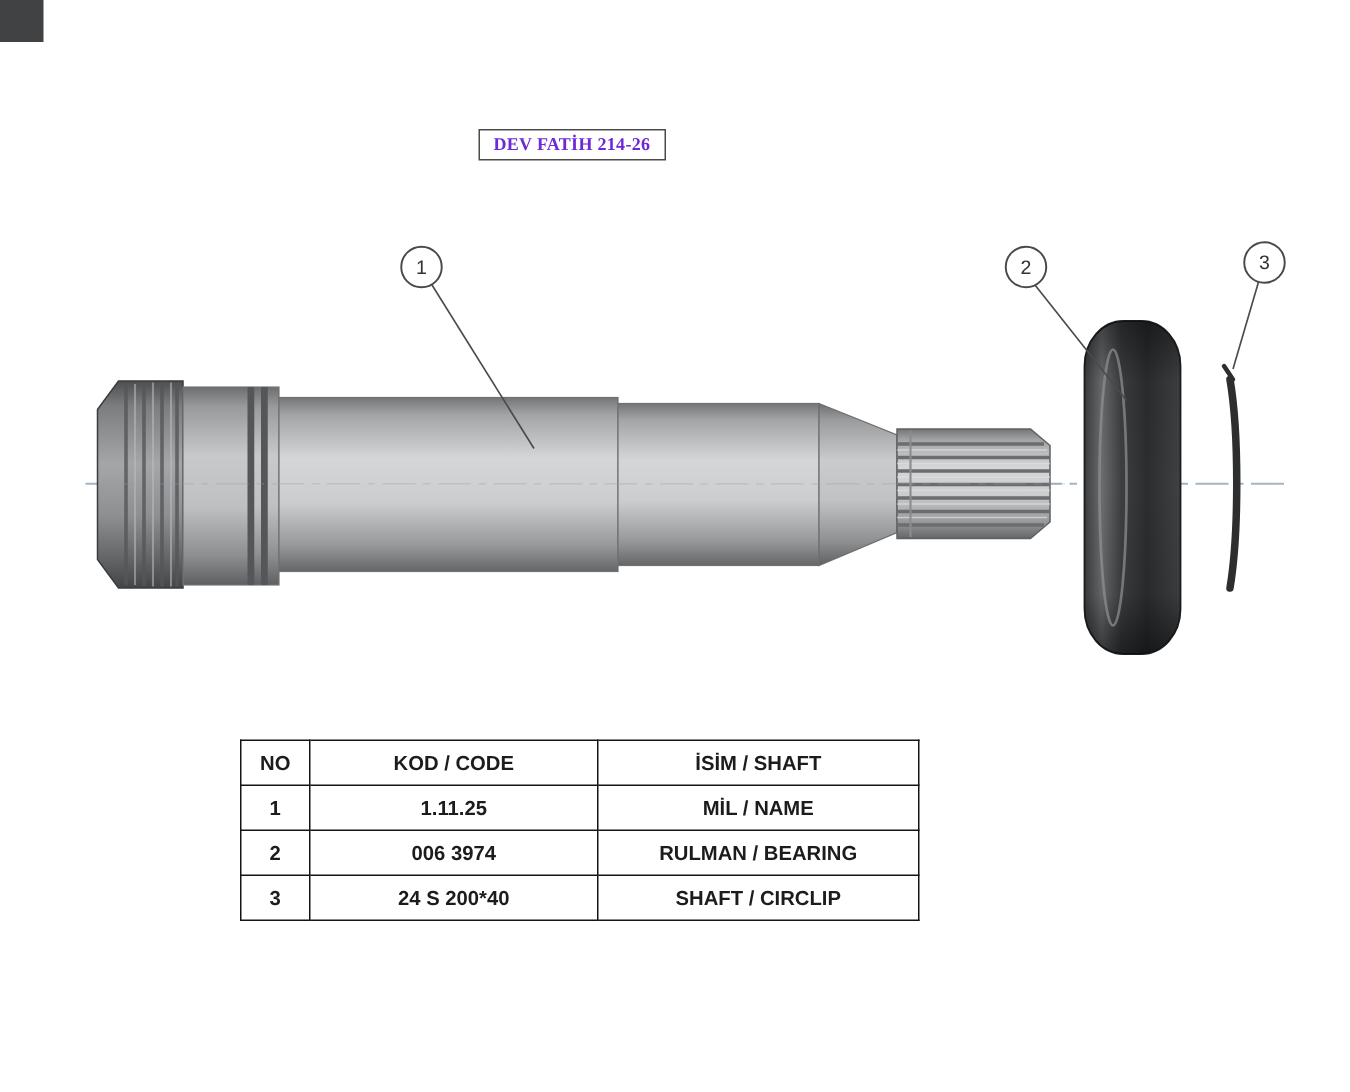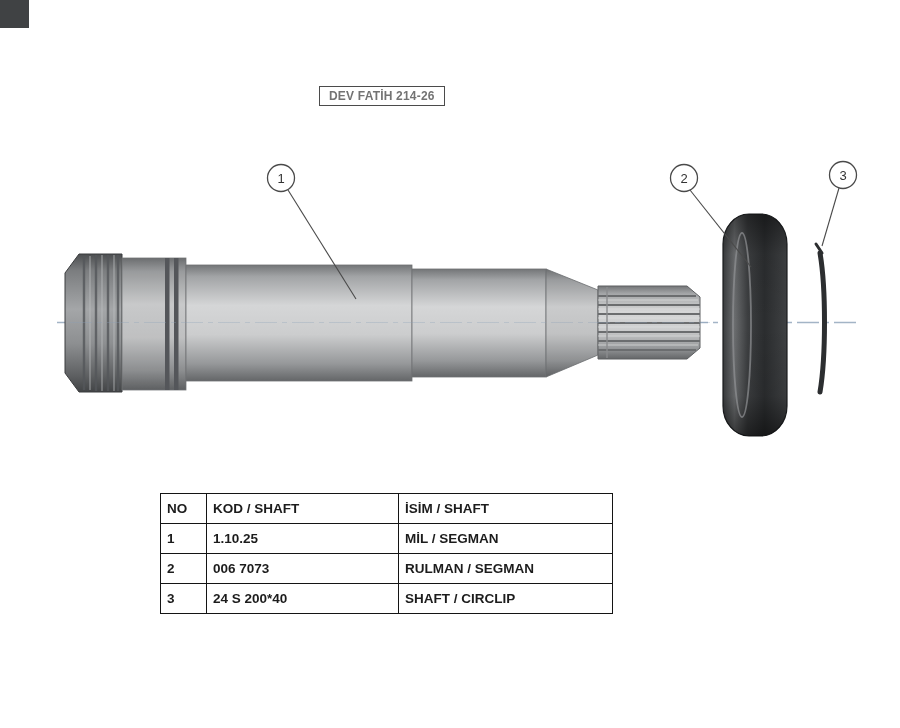--- a/index.html
+++ b/index.html
@@ -2,30 +2,30 @@
 <html><head>
 <meta charset="utf-8">
 <style>
   html,body{margin:0;padding:0;}
   body{width:900px;height:728px;background:#ffffff;font-family:"Liberation Sans",sans-serif;}
   .sheet{position:relative;width:900px;height:728px;background:#ffffff;overflow:hidden;}
   .corner-artifact{position:absolute;left:0;top:0;width:29px;height:28px;background:#404244;}
   .title-box{
     position:absolute;left:319px;top:86px;
     border:1.5px solid #4b4b4b;padding:2px 9px;
-    font-size:12px;font-weight:bold;color:#737373;letter-spacing:.2px;white-space:nowrap;
+    font-size:12px;font-weight:bold;color:#6d28d9;letter-spacing:.2px;white-space:nowrap;font-family:Liberation Serif, serif;
   }
   .drawing-svg{position:absolute;left:0;top:0;}
   .parts-table{
     position:absolute;left:160px;top:493px;
     border-collapse:collapse;table-layout:fixed;
     font-size:13.5px;font-weight:bold;color:#1c1c1c;
   }
   .parts-table th,.parts-table td{
-    border:1.5px solid #141414;text-align:left;vertical-align:middle;
+    border:1.5px solid #141414;text-align:center;vertical-align:middle;
     height:29px;padding:0 6px;white-space:nowrap;
   }
   .col-no{width:46px;}
   .col-code{width:192px;}
   .col-name{width:214px;}
 </style>
 </head>
 <body>
 
 <div class="sheet">
@@ -127,34 +127,34 @@
 
   <table class="parts-table">
     <colgroup>
       <col class="col-no">
         <col class="col-code">
         <col class="col-name">
     </colgroup>
     <thead>
       <tr>
         <th>NO</th>
-        <th>KOD / SHAFT</th>
+        <th>KOD / CODE</th>
         <th>İSİM / SHAFT</th>
       </tr>
     </thead>
     <tbody>
       <tr>
         <td>1</td>
-        <td>1.10.25</td>
-        <td>MİL / SEGMAN</td>
+        <td>1.11.25</td>
+        <td>MİL / NAME</td>
       </tr>
       <tr>
         <td>2</td>
-        <td>006 7073</td>
-        <td>RULMAN / SEGMAN</td>
+        <td>006 3974</td>
+        <td>RULMAN / BEARING</td>
       </tr>
       <tr>
         <td>3</td>
         <td>24 S 200*40</td>
         <td>SHAFT / CIRCLIP</td>
       </tr>
     </tbody>
   </table>
 
 </div>

